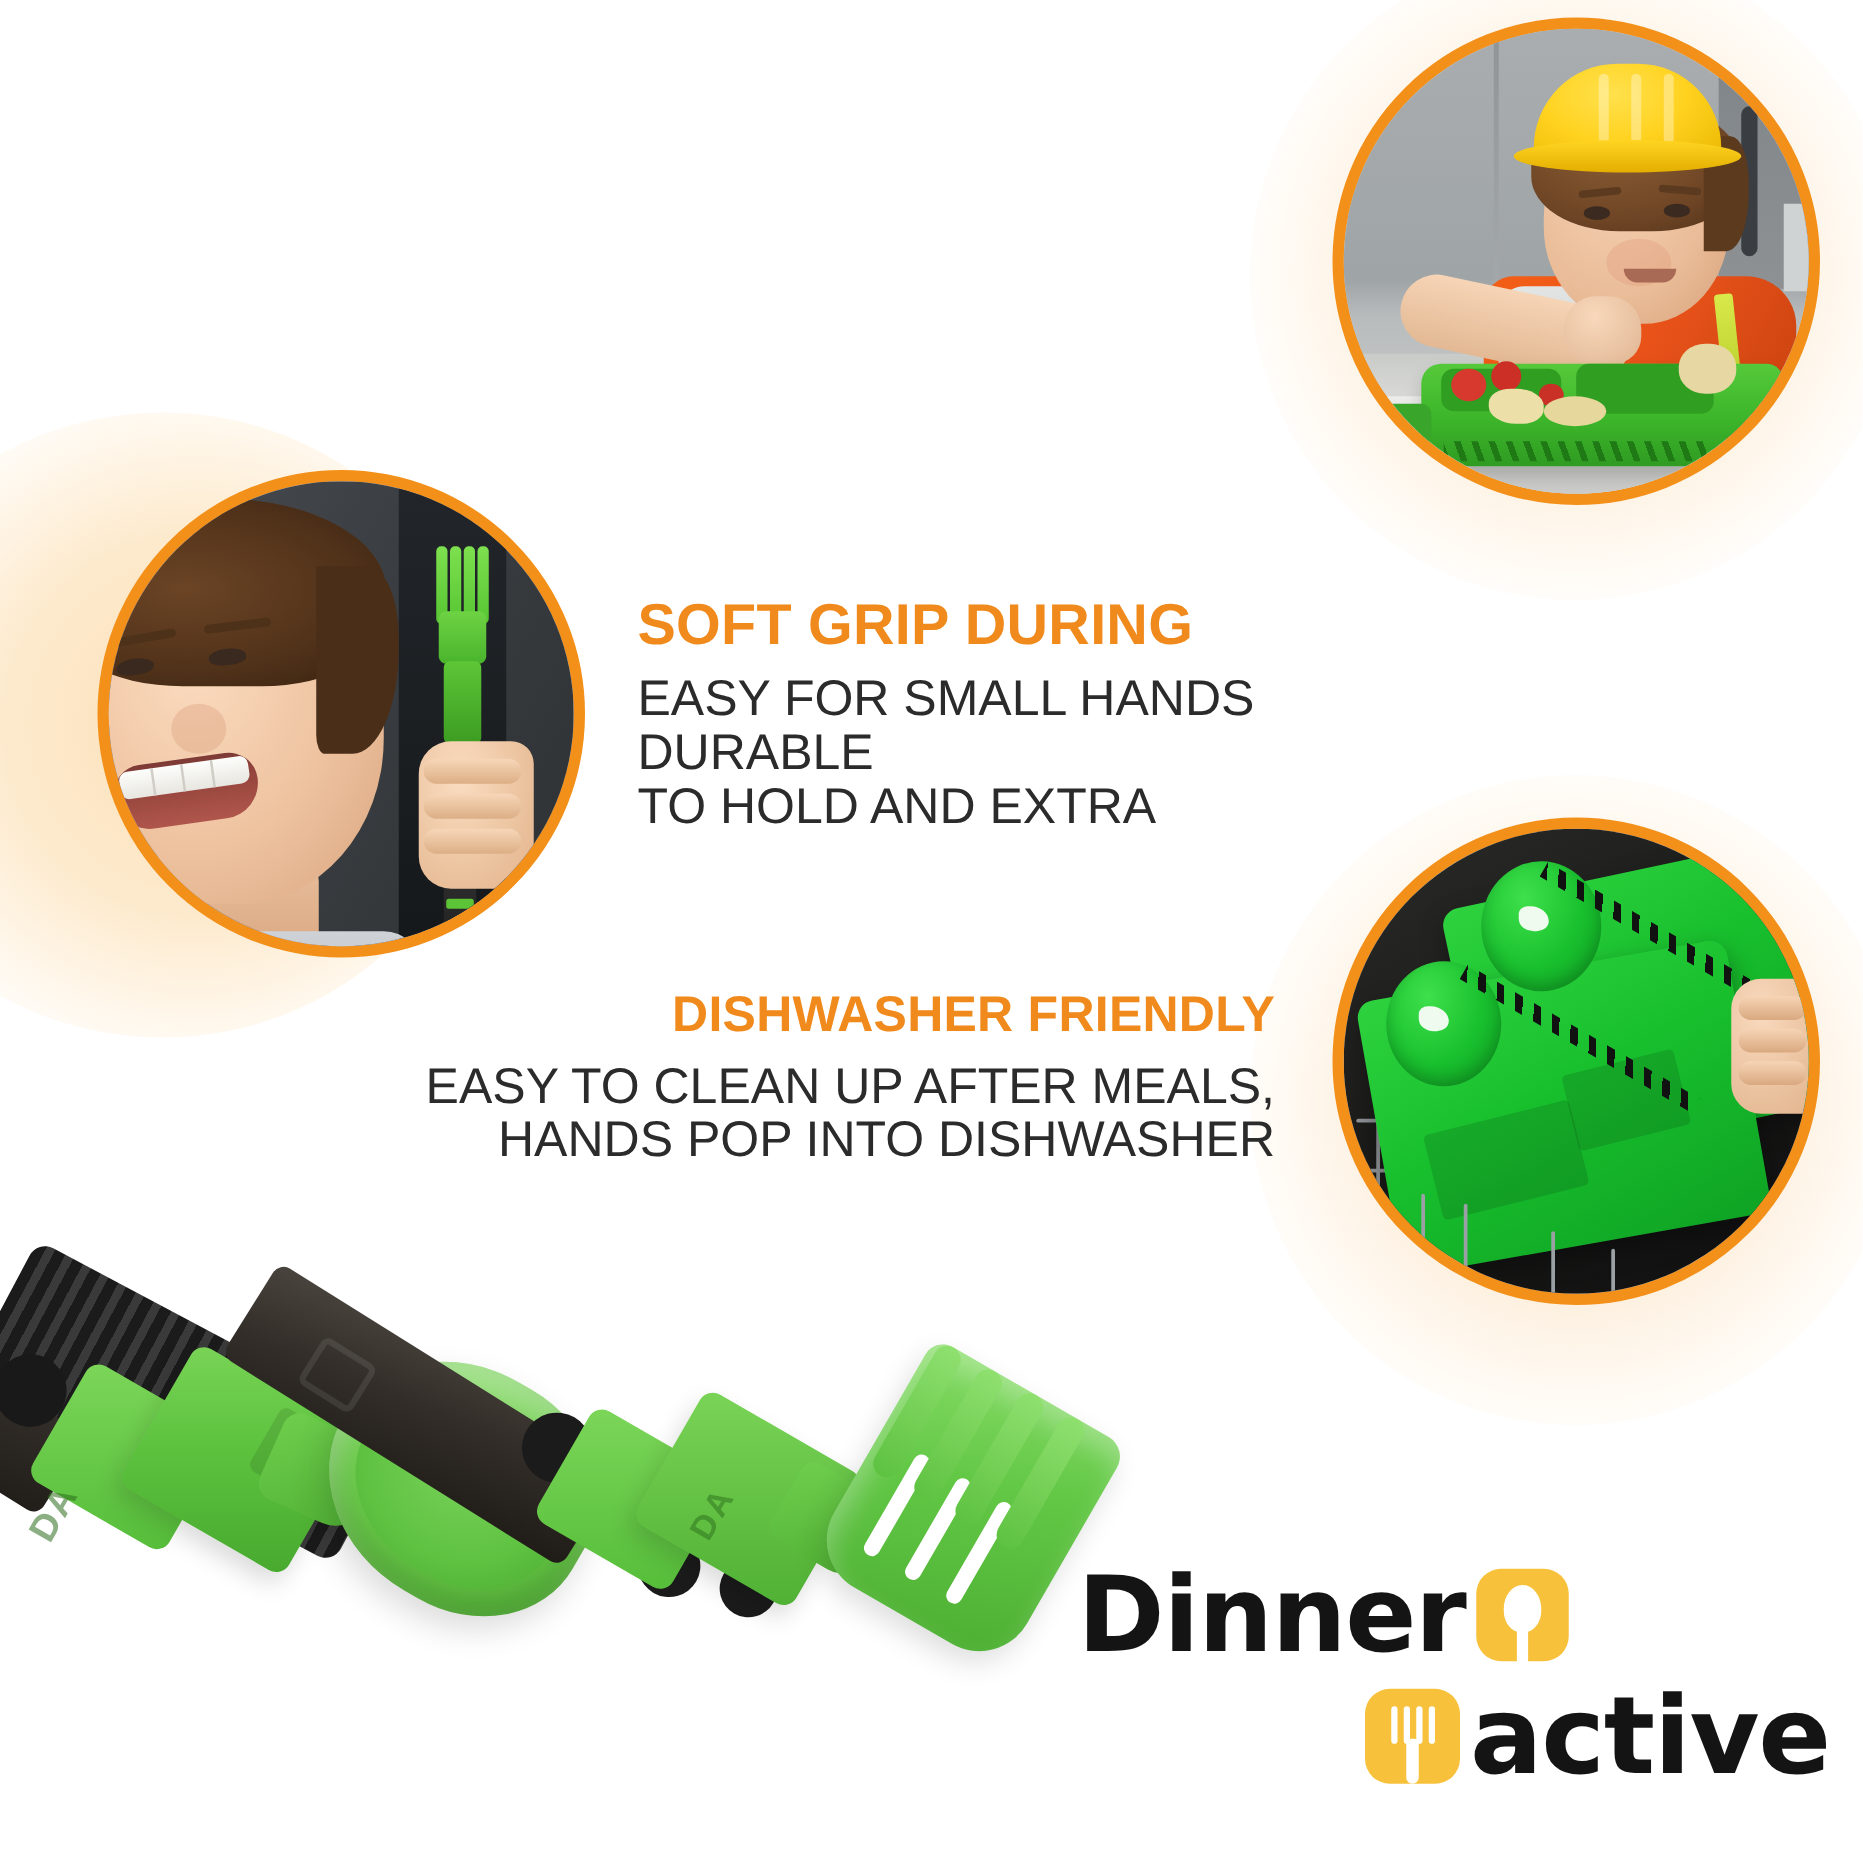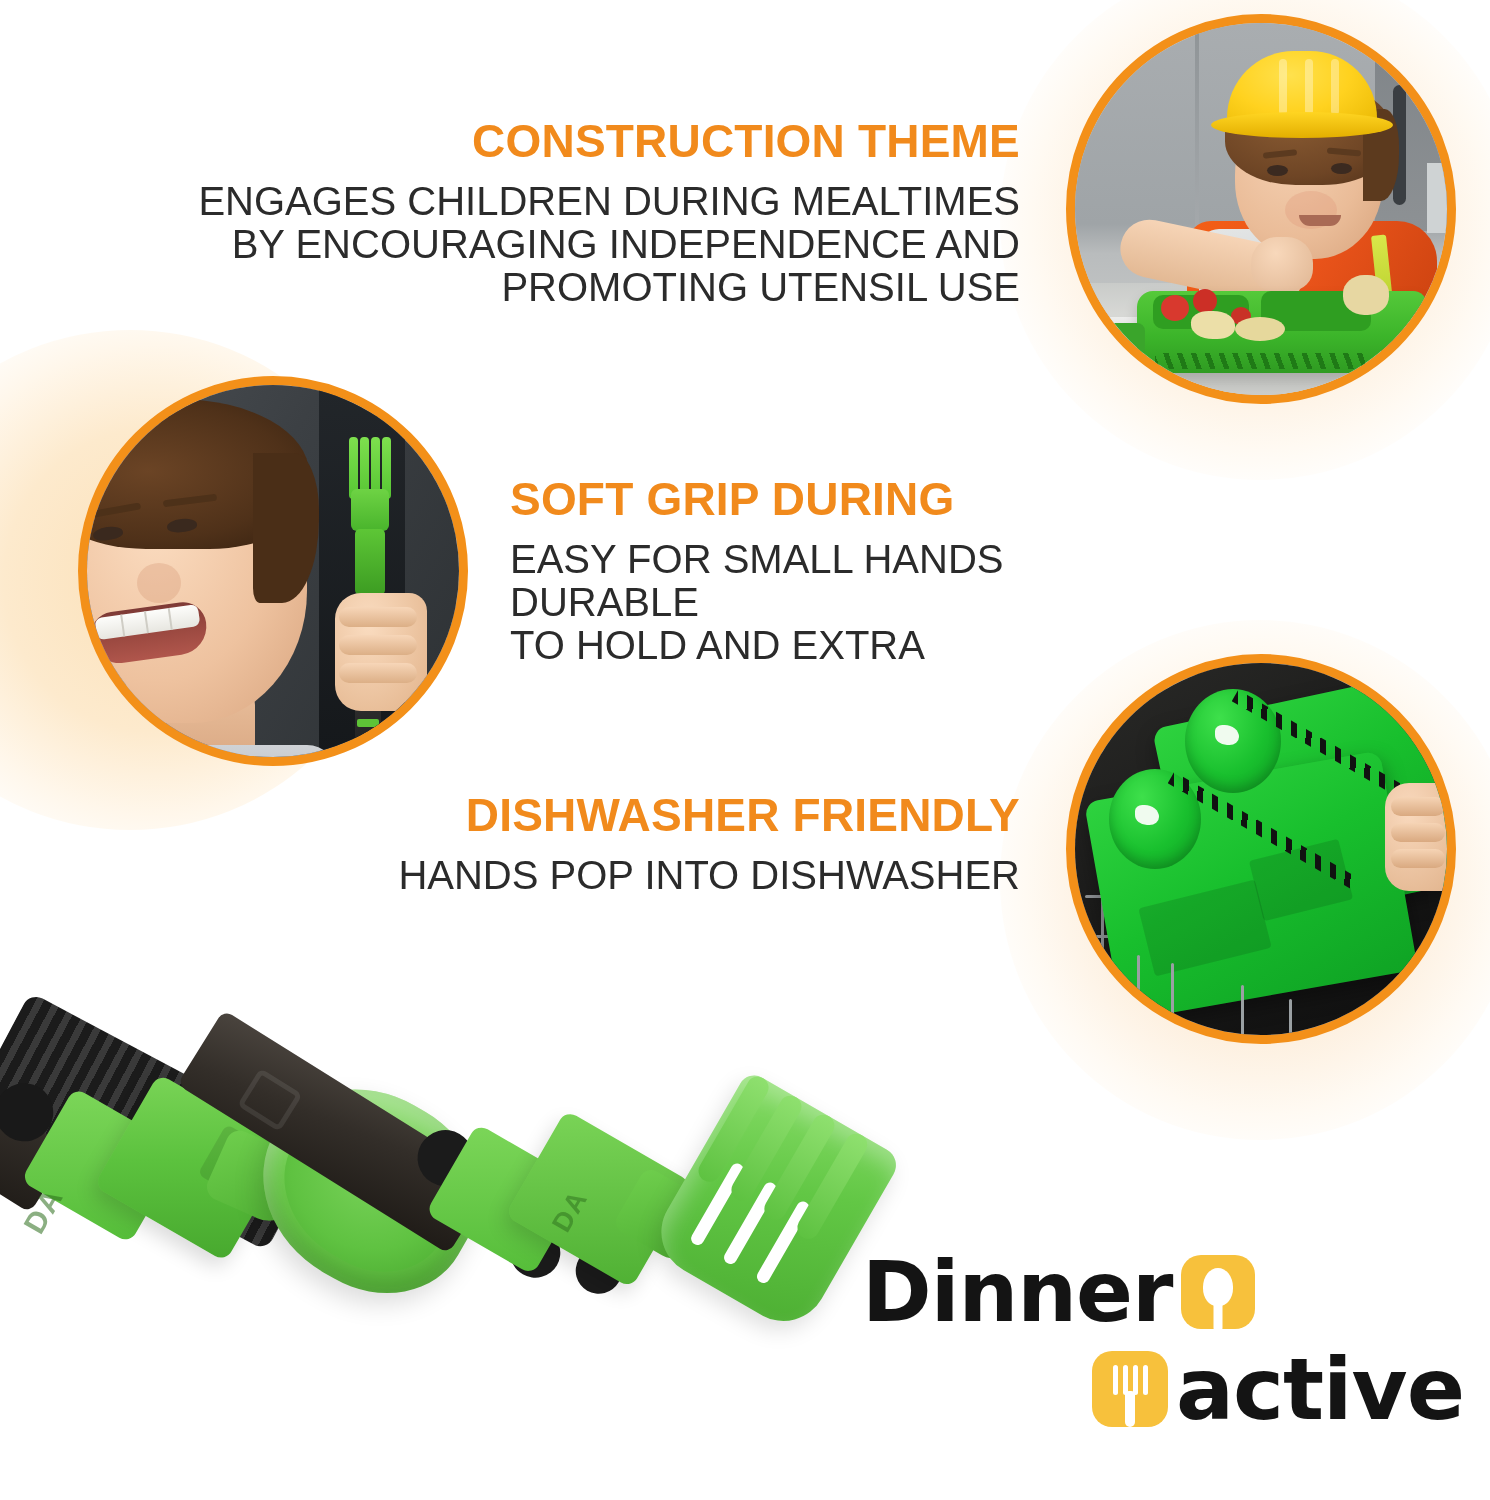--- a/index.html
+++ b/index.html
@@ -227,21 +227,21 @@
 
   #tb1 { left:170px; top:118px; width:850px; text-align:right; }
   #tb1 .tb-title { font-size:46px; }
   #tb1 .tb-body  { font-size:40px; margin-top:14px; }
 
   #tb2 { left:510px; top:476px; width:520px; text-align:left; }
   #tb2 .tb-title { font-size:46px; }
   #tb2 .tb-body  { font-size:40px; margin-top:14px; }
 
   #tb3 { left:320px; top:792px; width:700px; text-align:right; }
-  #tb3 .tb-title { font-size:46px; }
+  #tb3 .tb-title { font-size:40px; }
   #tb3 .tb-body  { font-size:40px; margin-top:14px; }
 
   
   .hero { position:absolute; left:-40px; top:960px; width:960px; height:560px; z-index:2; }
 
   .util { position:absolute; transform-origin:center center; }
 
   
   .spoon-unit { left:10px; top:10px; width:520px; height:520px; transform:rotate(30deg); }
   .sp-bowl { position:absolute; left:250px; top:60px; width:220px; height:190px;
@@ -443,41 +443,34 @@
       <div class="tine-wire" style="left:166px; top:322px; height:58px;"></div>
       <div class="tine-wire" style="left:214px; top:336px; height:50px;"></div>
 
       <div class="dw-hand"></div>
       <div class="dw-finger" style="top:134px"></div>
       <div class="dw-finger" style="top:160px"></div>
       <div class="dw-finger" style="top:186px"></div>
     </div>
   </div>
 
-  <div class="textblock" id="tb1">
-    <div class="tb-title">CONSTRUCTION THEME</div>
-    <div class="tb-body">
-      <div>ENGAGES CHILDREN DURING MEALTIMES</div>
-      <div>BY ENCOURAGING INDEPENDENCE AND</div>
-      <div>PROMOTING UTENSIL USE</div>
-    </div>
-  </div>
 
   <div class="textblock" id="tb2">
     <div class="tb-title">SOFT GRIP DURING</div>
     <div class="tb-body">
       <div>EASY FOR SMALL HANDS</div>
       <div>DURABLE</div>
       <div>TO HOLD AND EXTRA</div>
     </div>
   </div>
 
   <div class="textblock" id="tb3">
     <div class="tb-title">DISHWASHER FRIENDLY</div>
     <div class="tb-body">
+      <div>EASY TO CLEAN UP AFTER MEALS,</div>
       <div>HANDS POP INTO DISHWASHER</div>
     </div>
   </div>
 
   <div class="hero">
 
     <div class="util spoon-unit">
       <div class="sp-handle"></div>
       <div class="sp-tread"></div>
       <div class="sp-wheel" style="left:-6px;  top:232px; width:58px; height:58px;"></div>

